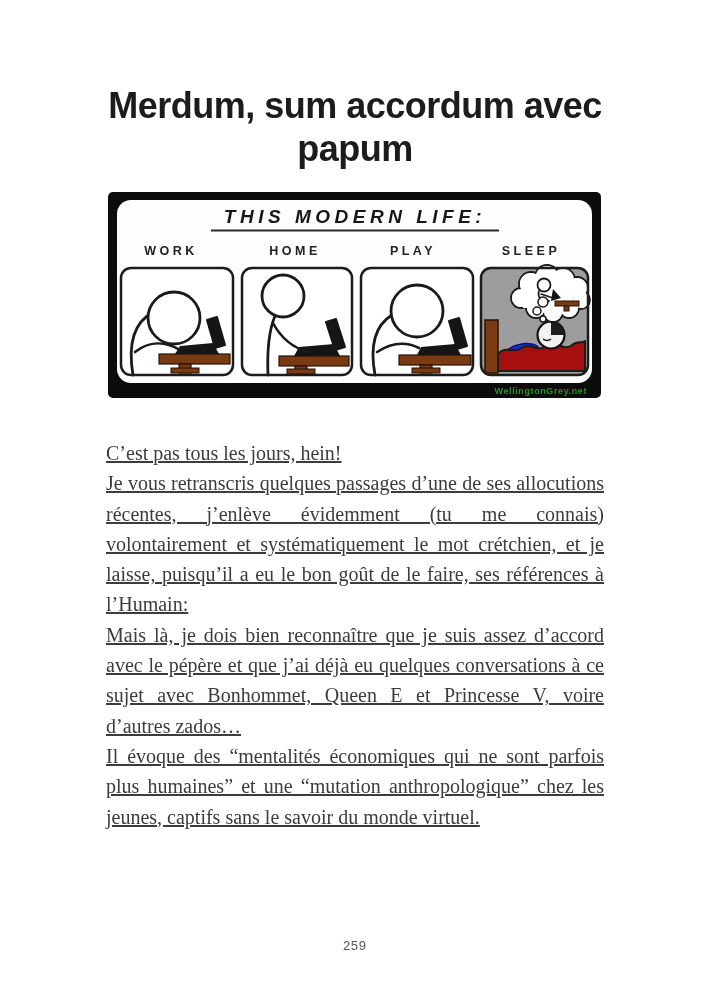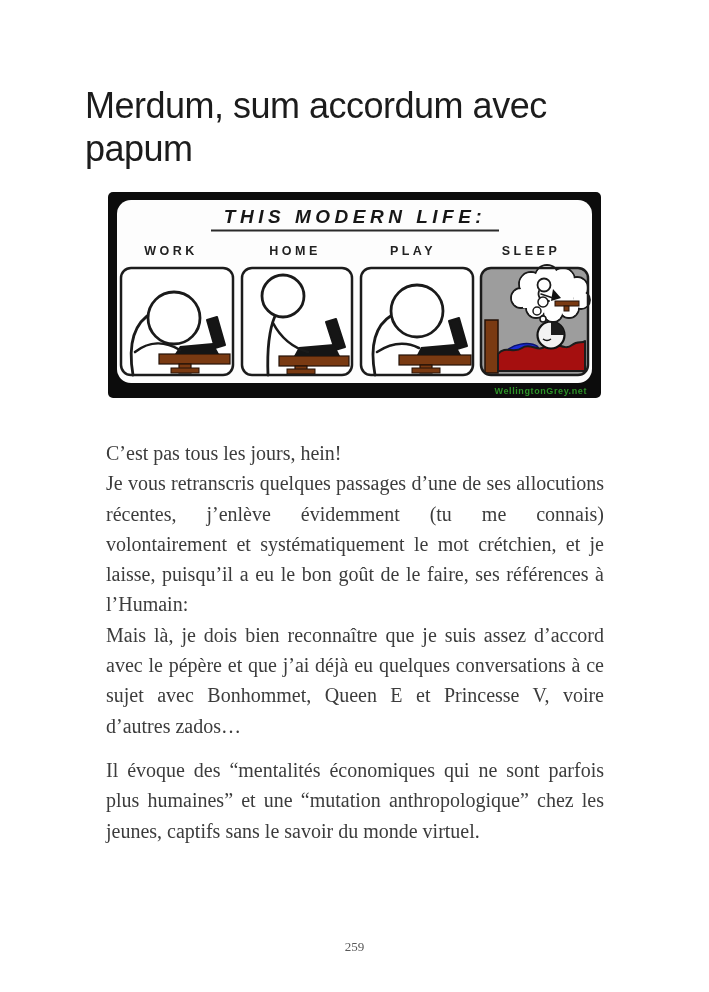--- a/index.html
+++ b/index.html
@@ -9,22 +9,23 @@
     font-family: "Liberation Serif", serif;
     position: relative;
     overflow: hidden;
   }
   .page { position: absolute; inset: 0; }
 
   .doc-title {
     position: absolute;
     top: 84px; left: 85px; width: 540px;
     margin: 0;
+    text-align: center;
     font-family: "Liberation Sans", sans-serif;
-    font-weight: 400;
+    font-weight: 700;
     font-size: 36px;
     line-height: 43px;
     color: #1c1c1c;
     letter-spacing: -0.5px;
   }
 
   .comic {
     position: absolute;
     top: 192px; left: 108px;
     width: 493px; height: 175px;
@@ -33,30 +34,31 @@
   .comic svg { display: block; }
 
   .body-text {
     position: absolute;
     top: 438px; left: 106px; width: 498px;
     font-size: 20px;
     line-height: 30.3px;
     color: #3c3c3c;
     text-align: justify;
   }
-  .body-text p { margin: 0; }
-  .body-text p.block-start { margin-top: 14px; }
+  .body-text p { margin: 0; text-decoration: underline; }
+  .body-text p.block-start { }
   .body-text p.cut { text-align-last: justify; }
 
   .page-number {
     position: absolute;
     top: 939px; left: 0; right: 0;
     text-align: center;
     font-size: 13px;
     color: #585858;
+    font-family: Liberation Mono, monospace;
   }
 </style>
 </head>
 <body>
 
 <div class="page">
 
   <h1 class="doc-title">Merdum, sum accordum avec papum</h1>
 
   <figure class="comic">

